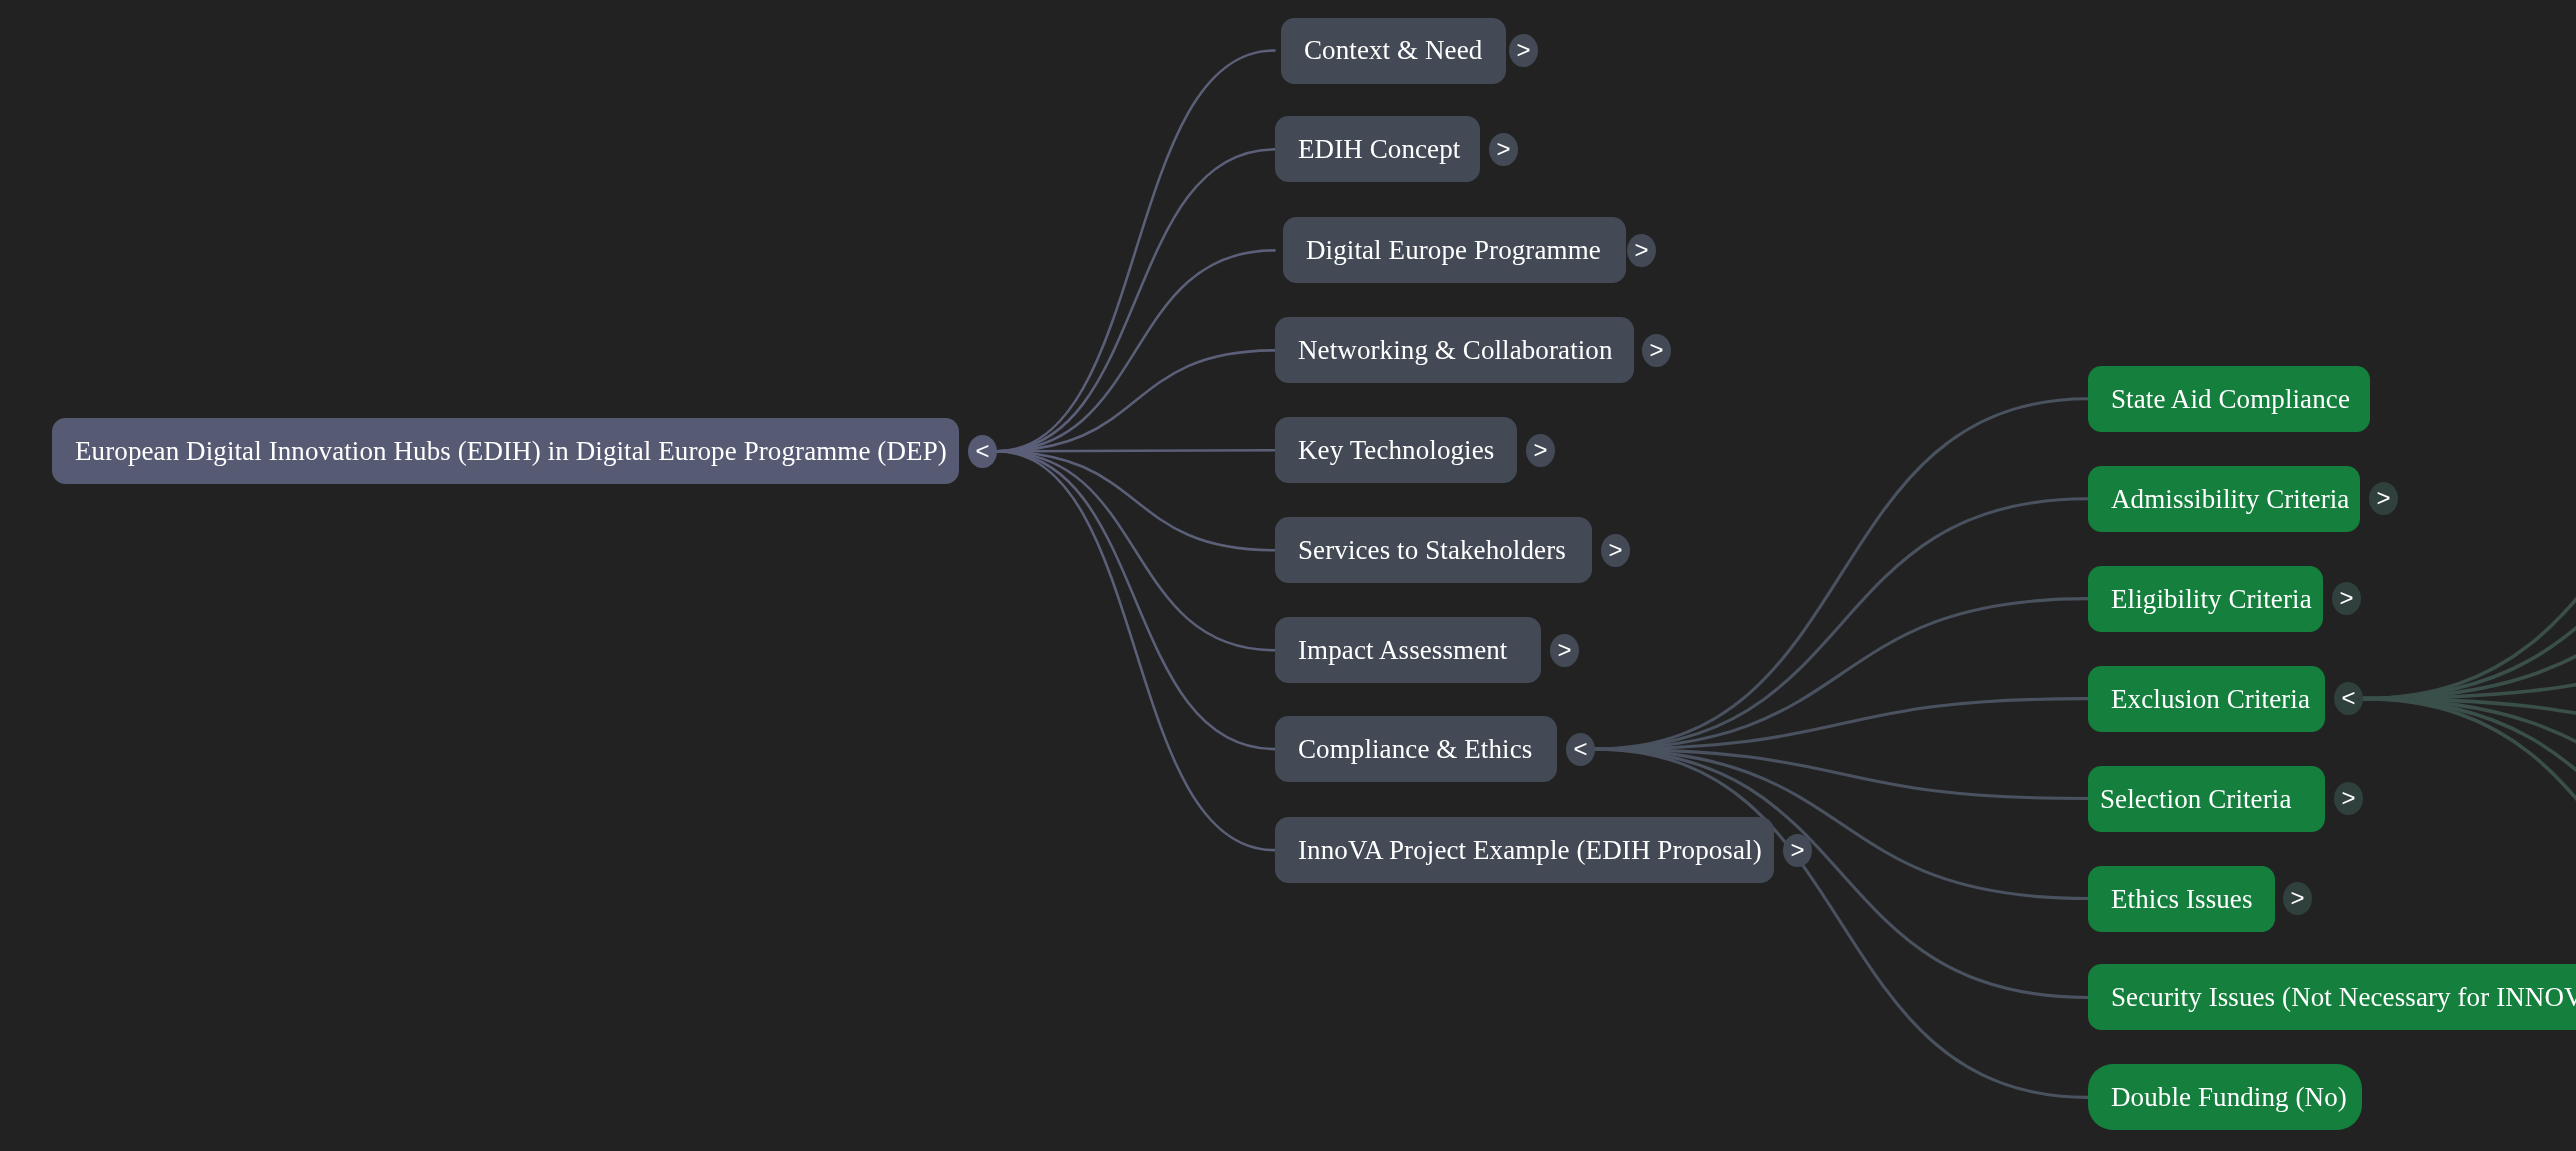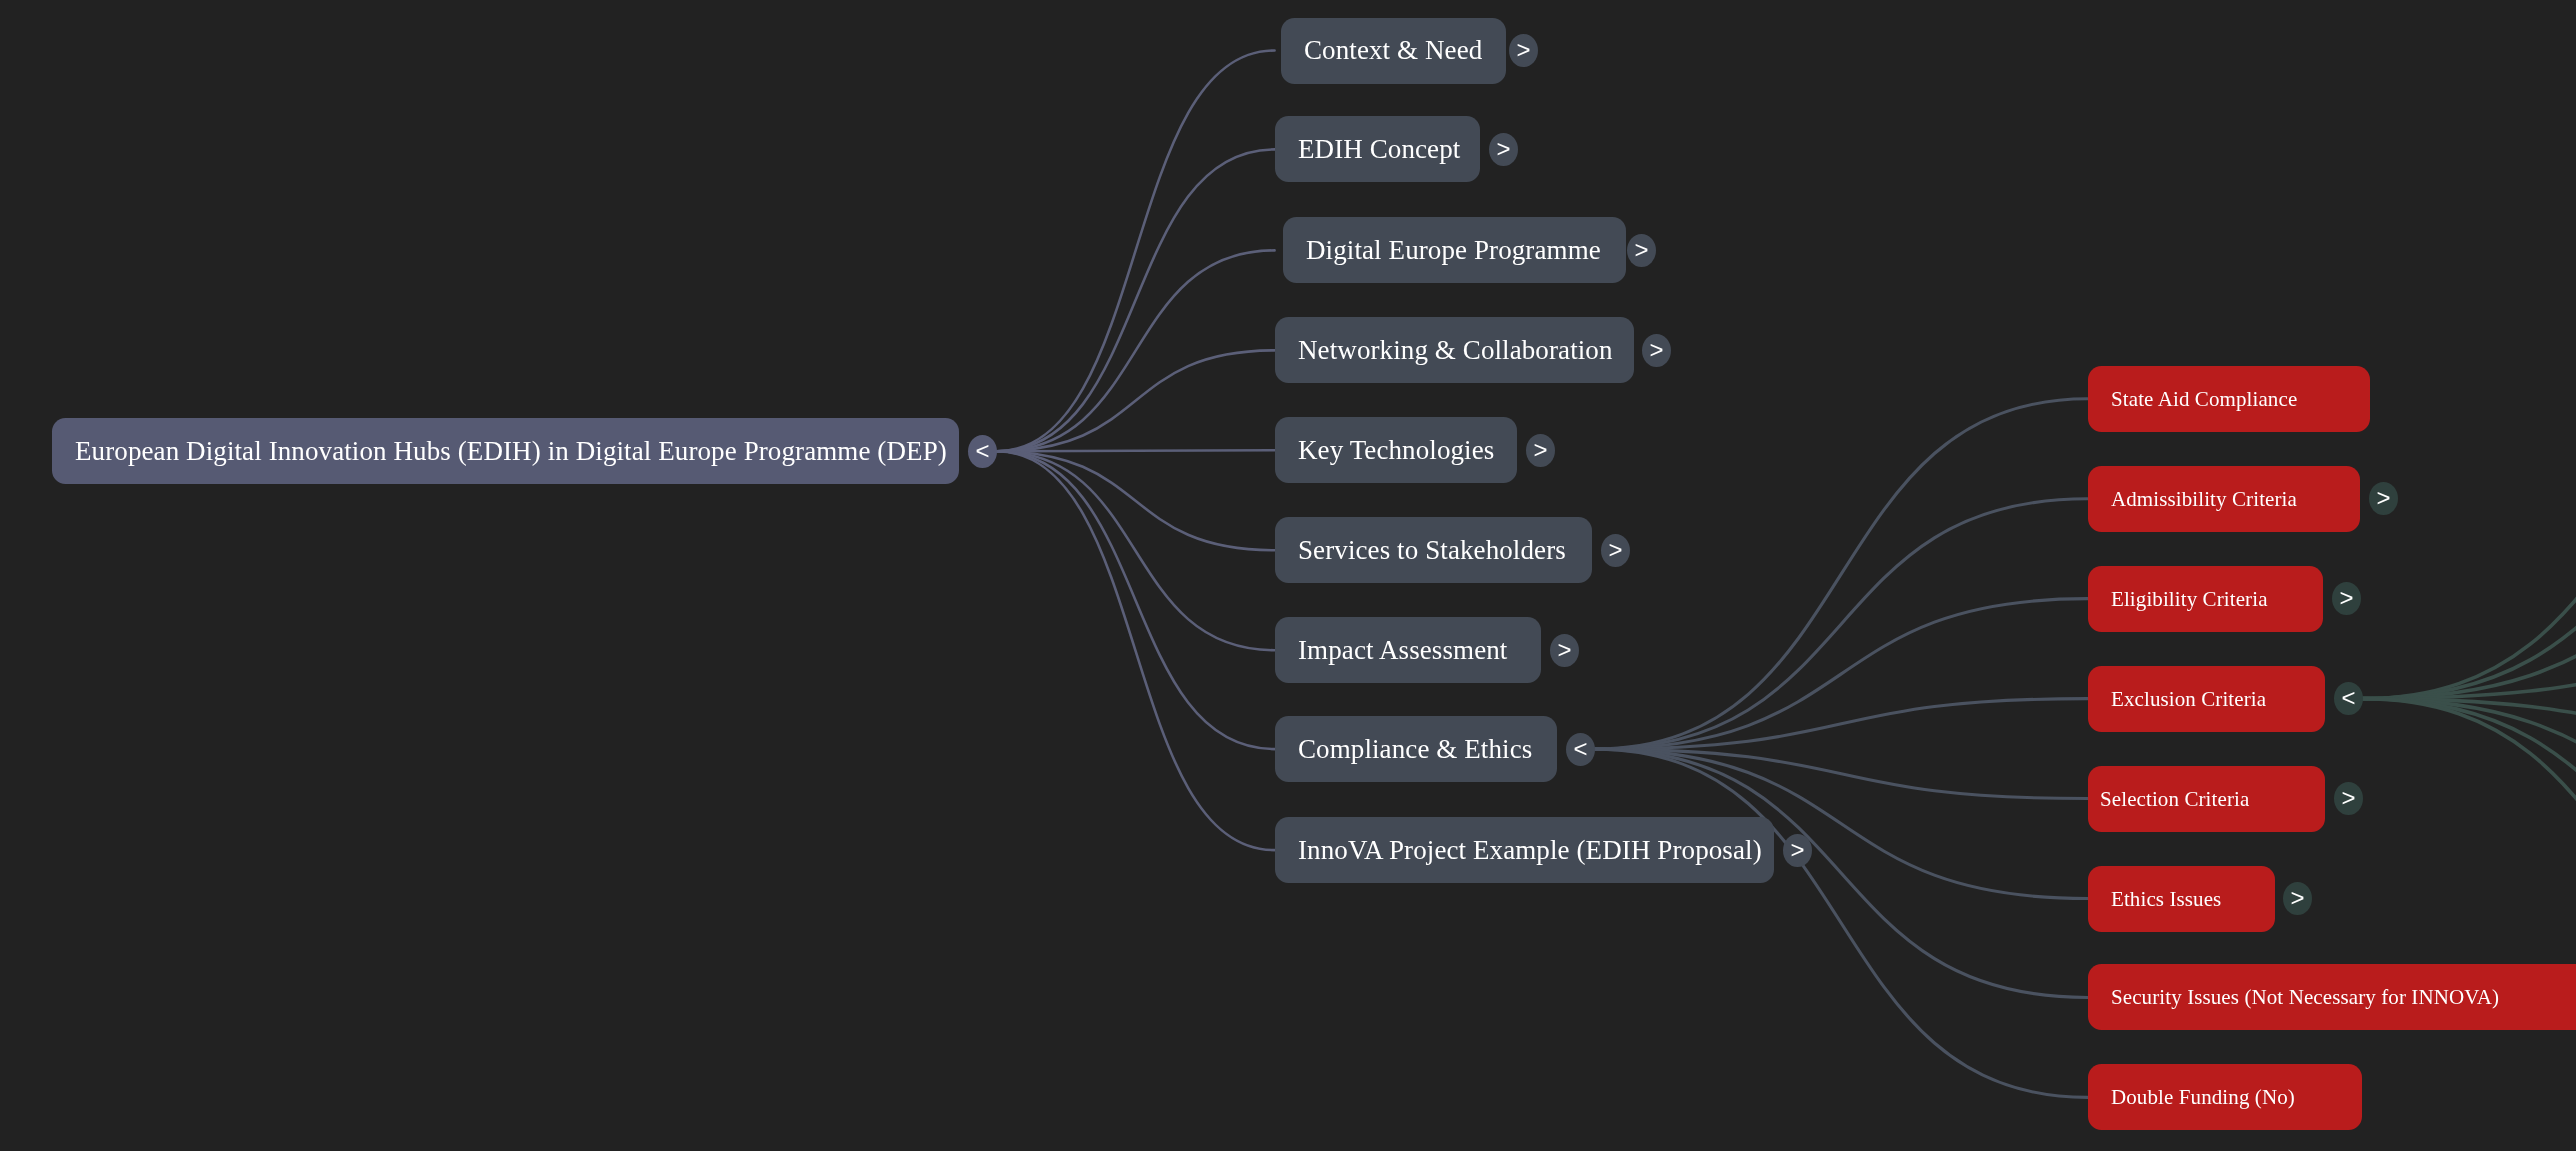--- a/index.html
+++ b/index.html
@@ -40,22 +40,22 @@
   }
   .node.lvl1 {
     background: #565a73;
     font-size: 27px;
   }
   .node.lvl2 {
     background: #434a55;
     font-size: 27px;
   }
   .node.lvl3 {
-    background: #b91c1c;
-    font-size: 21px;
+    background: #15803d;
+    font-size: 27px;
   }
   .toggle {
     position: absolute;
     display: flex;
     align-items: center;
     justify-content: center;
     width: 29px;
     height: 33px;
     border-radius: 50%;
     color: #ffffff;
@@ -193,18 +193,18 @@
       </div>
       <div class="node lvl3" style="left: 2088px; top: 866px; width: 187px; height: 66px;">
         <span>Ethics Issues</span>
       </div>
       <div class="toggle t3" style="left: 2283px; top: 882px;">
         <span>&gt;</span>
       </div>
       <div class="node lvl3" style="left: 2088px; top: 964px; width: 534px; height: 66px;">
         <span>Security Issues (Not Necessary for INNOVA)</span>
       </div>
-      <div class="node lvl3" style="left: 2088px; top: 1064px; width: 274px; height: 66px;">
+      <div class="node lvl3" style="left: 2088px; top: 1064px; width: 274px; height: 66px; border-radius: 25px;">
         <span>Double Funding (No)</span>
       </div>
     </div>
 </div>
 
 
 </body></html>

